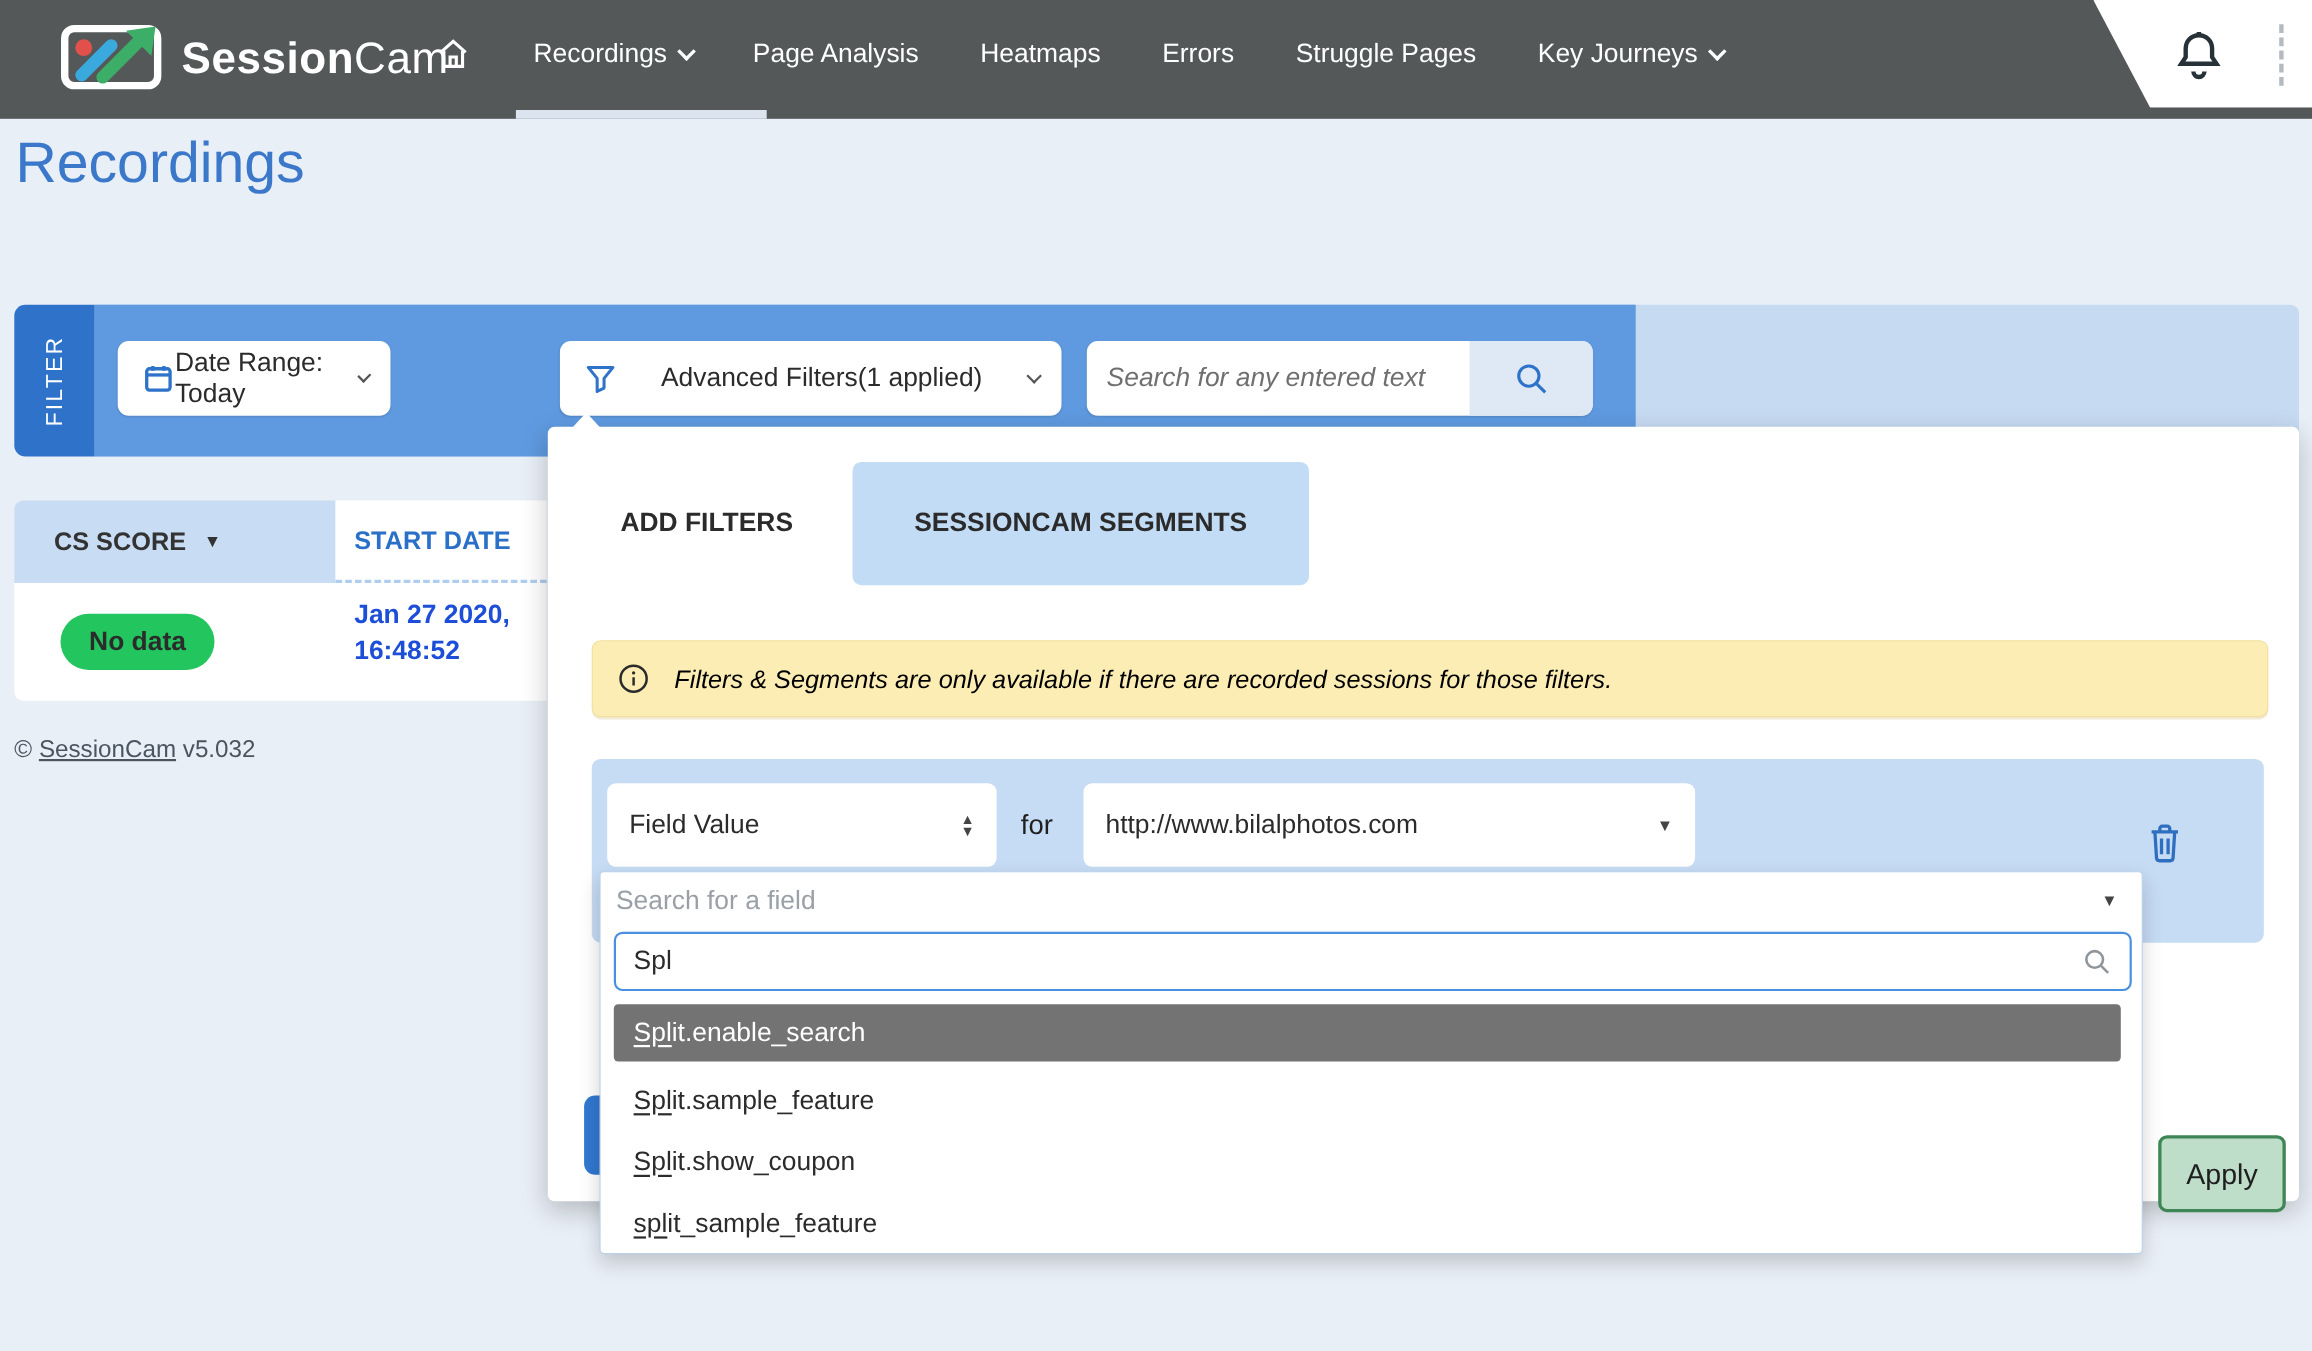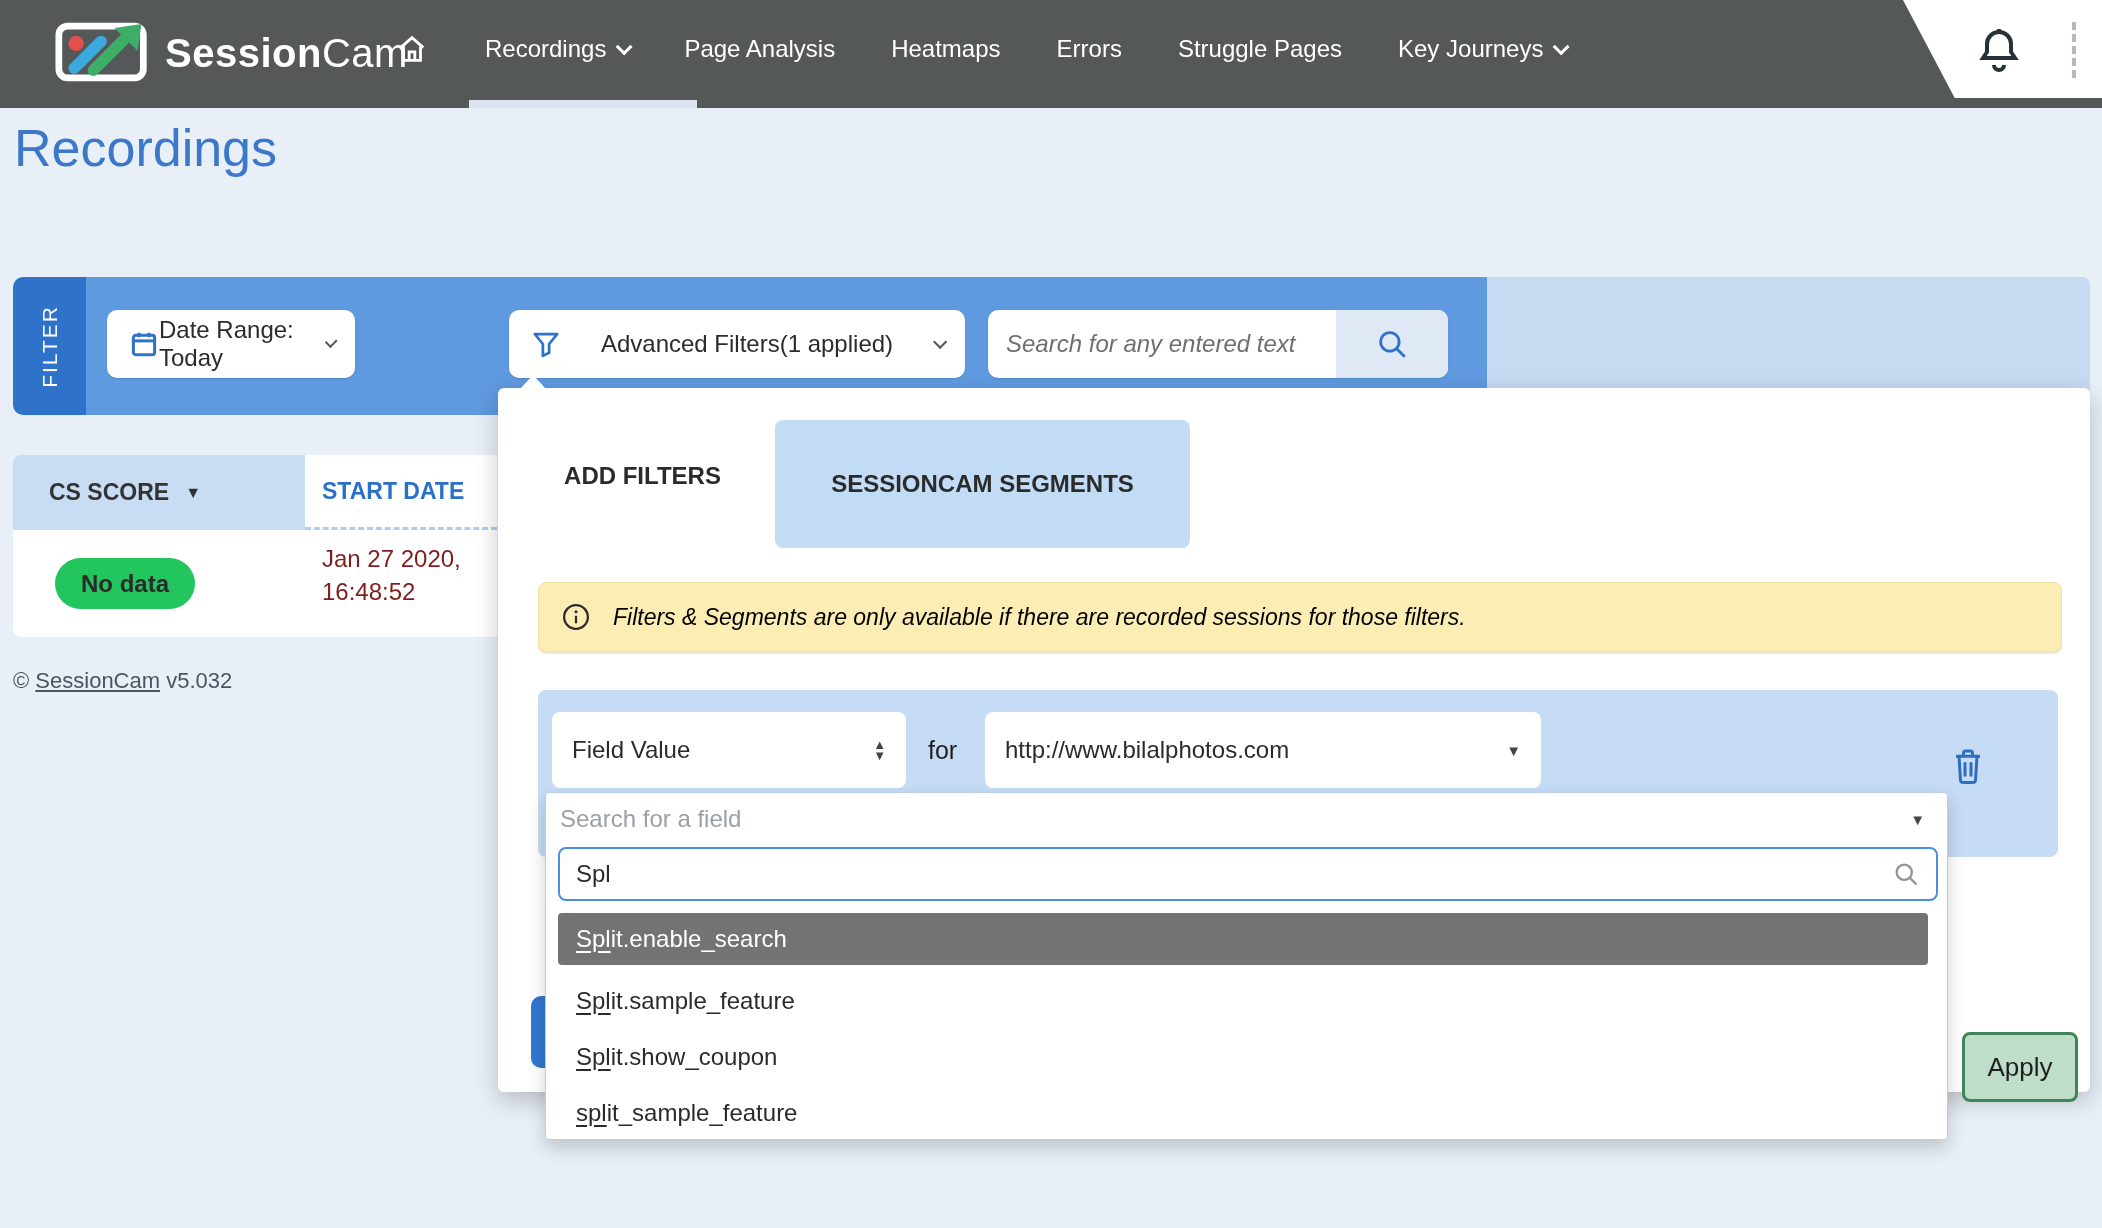--- a/index.html
+++ b/index.html
@@ -45,32 +45,32 @@
   
   .th-cs { position:absolute; left:13px; top:455px; width:292px; height:75px; background:#c8ddf4; border-radius:8px 0 0 0;
            display:flex; align-items:center; gap:16px; padding-left:36px; font-size:23px; font-weight:700; color:#333; }
   .th-sd { position:absolute; left:305px; top:455px; width:192px; height:75px; background:#fff;
            border-bottom:3px dashed #aecdf0; display:flex; align-items:center; padding-left:17px;
            font-size:23px; font-weight:700; color:#2a70c8; }
   .tsort { font-size:16px; color:#333; }
   .trow { position:absolute; left:13px; top:530px; width:484px; height:107px; background:#fff; border-radius:0 0 0 8px; }
   .nodata { position:absolute; left:42px; top:28px; width:140px; height:51px; background:#22c55e; border-radius:26px;
             display:flex; align-items:center; justify-content:center; font-size:24px; font-weight:700; color:#2b2b2b; }
-  .rowdate { position:absolute; left:309px; top:12px; font-size:24px; font-weight:400; color:#7f1d1d; line-height:33px; }
+  .rowdate { position:absolute; left:309px; top:12px; font-size:24px; font-weight:700; color:#1d4ed8; line-height:33px; }
   .copyright { position:absolute; left:13px; top:668px; font-size:22px; color:#4a5560; }
   .copyright a { color:#4a5560; }
 
   
   .panel { position:absolute; left:498px; top:388px; width:1592px; height:704px; background:#fff; border-radius:6px;
            box-shadow:0 8px 24px rgba(0,0,0,.22); }
   .panel-caret { position:absolute; left:22px; top:-13px; width:0; height:0;
                  border-left:13px solid transparent; border-right:13px solid transparent; border-bottom:14px solid #fff; }
   .tab-plain { position:absolute; left:57px; top:32px; width:175px; height:112px; display:flex; align-items:center; justify-content:center;
                font-size:24px; font-weight:700; color:#2b2b2b; }
-  .tab-active { position:absolute; left:277px; top:32px; width:415px; height:128px; background:#c3dcf6; border-radius:8px;
+  .tab-active { position:absolute; left:277px; top:32px; width:415px; height:112px; background:#c3dcf6; border-radius:8px;
                 display:flex; align-items:center; justify-content:center; font-size:24px; font-weight:700; color:#2b2b2b; }
   .banner { position:absolute; left:40px; top:194px; width:1524px; height:70px; background:#fcedb5; border-radius:8px;
             border:1px solid #f2e09e; box-shadow:0 2px 0 rgba(196,168,90,.25);
             display:flex; align-items:center; gap:22px; padding-left:22px; }
   .banner-text { font-size:23px; font-style:italic; color:#000000; }
   .filter-row { position:absolute; left:40px; top:302px; width:1520px; height:167px; background:#c6dbf4; border-radius:8px; }
   .sel { position:absolute; top:22px; height:76px; background:#fff; border-radius:8px; display:flex; align-items:center;
          justify-content:space-between; font-size:24px; color:#2b2b2b; padding:0 20px; }
   .updown { display:flex; flex-direction:column; line-height:11px; font-size:13px; color:#444; }
   .dn { font-size:15px; color:#444; }

